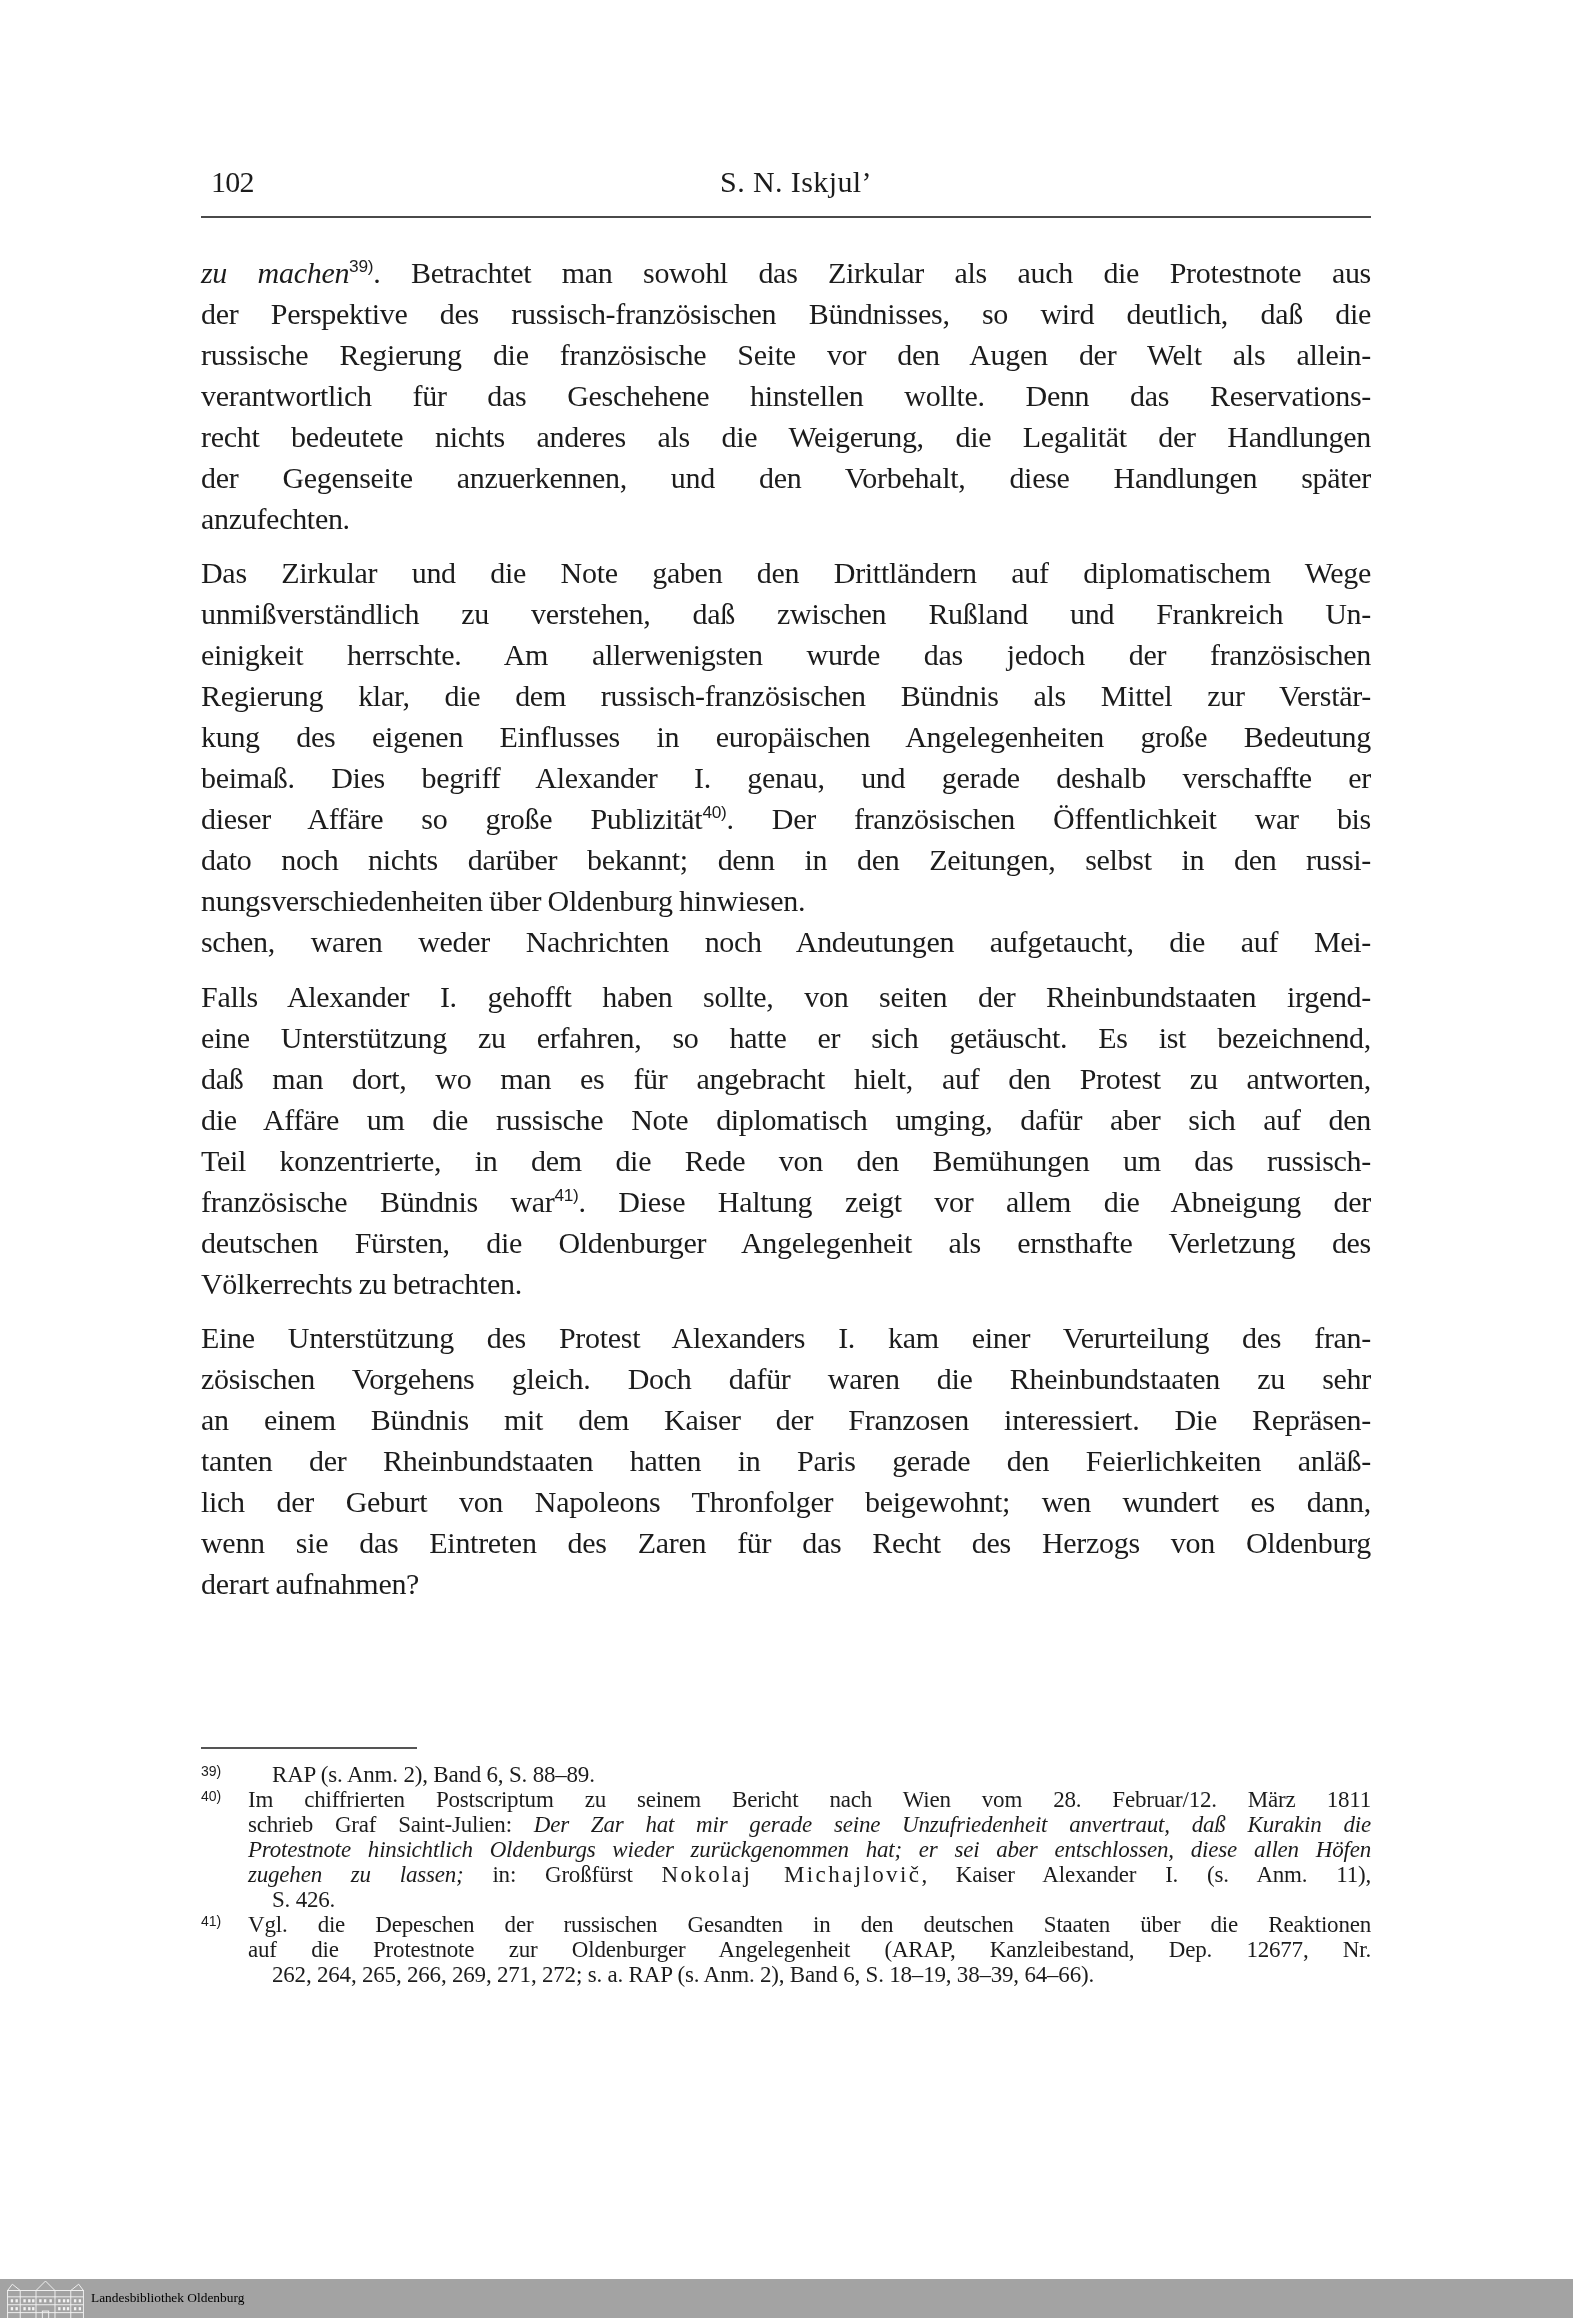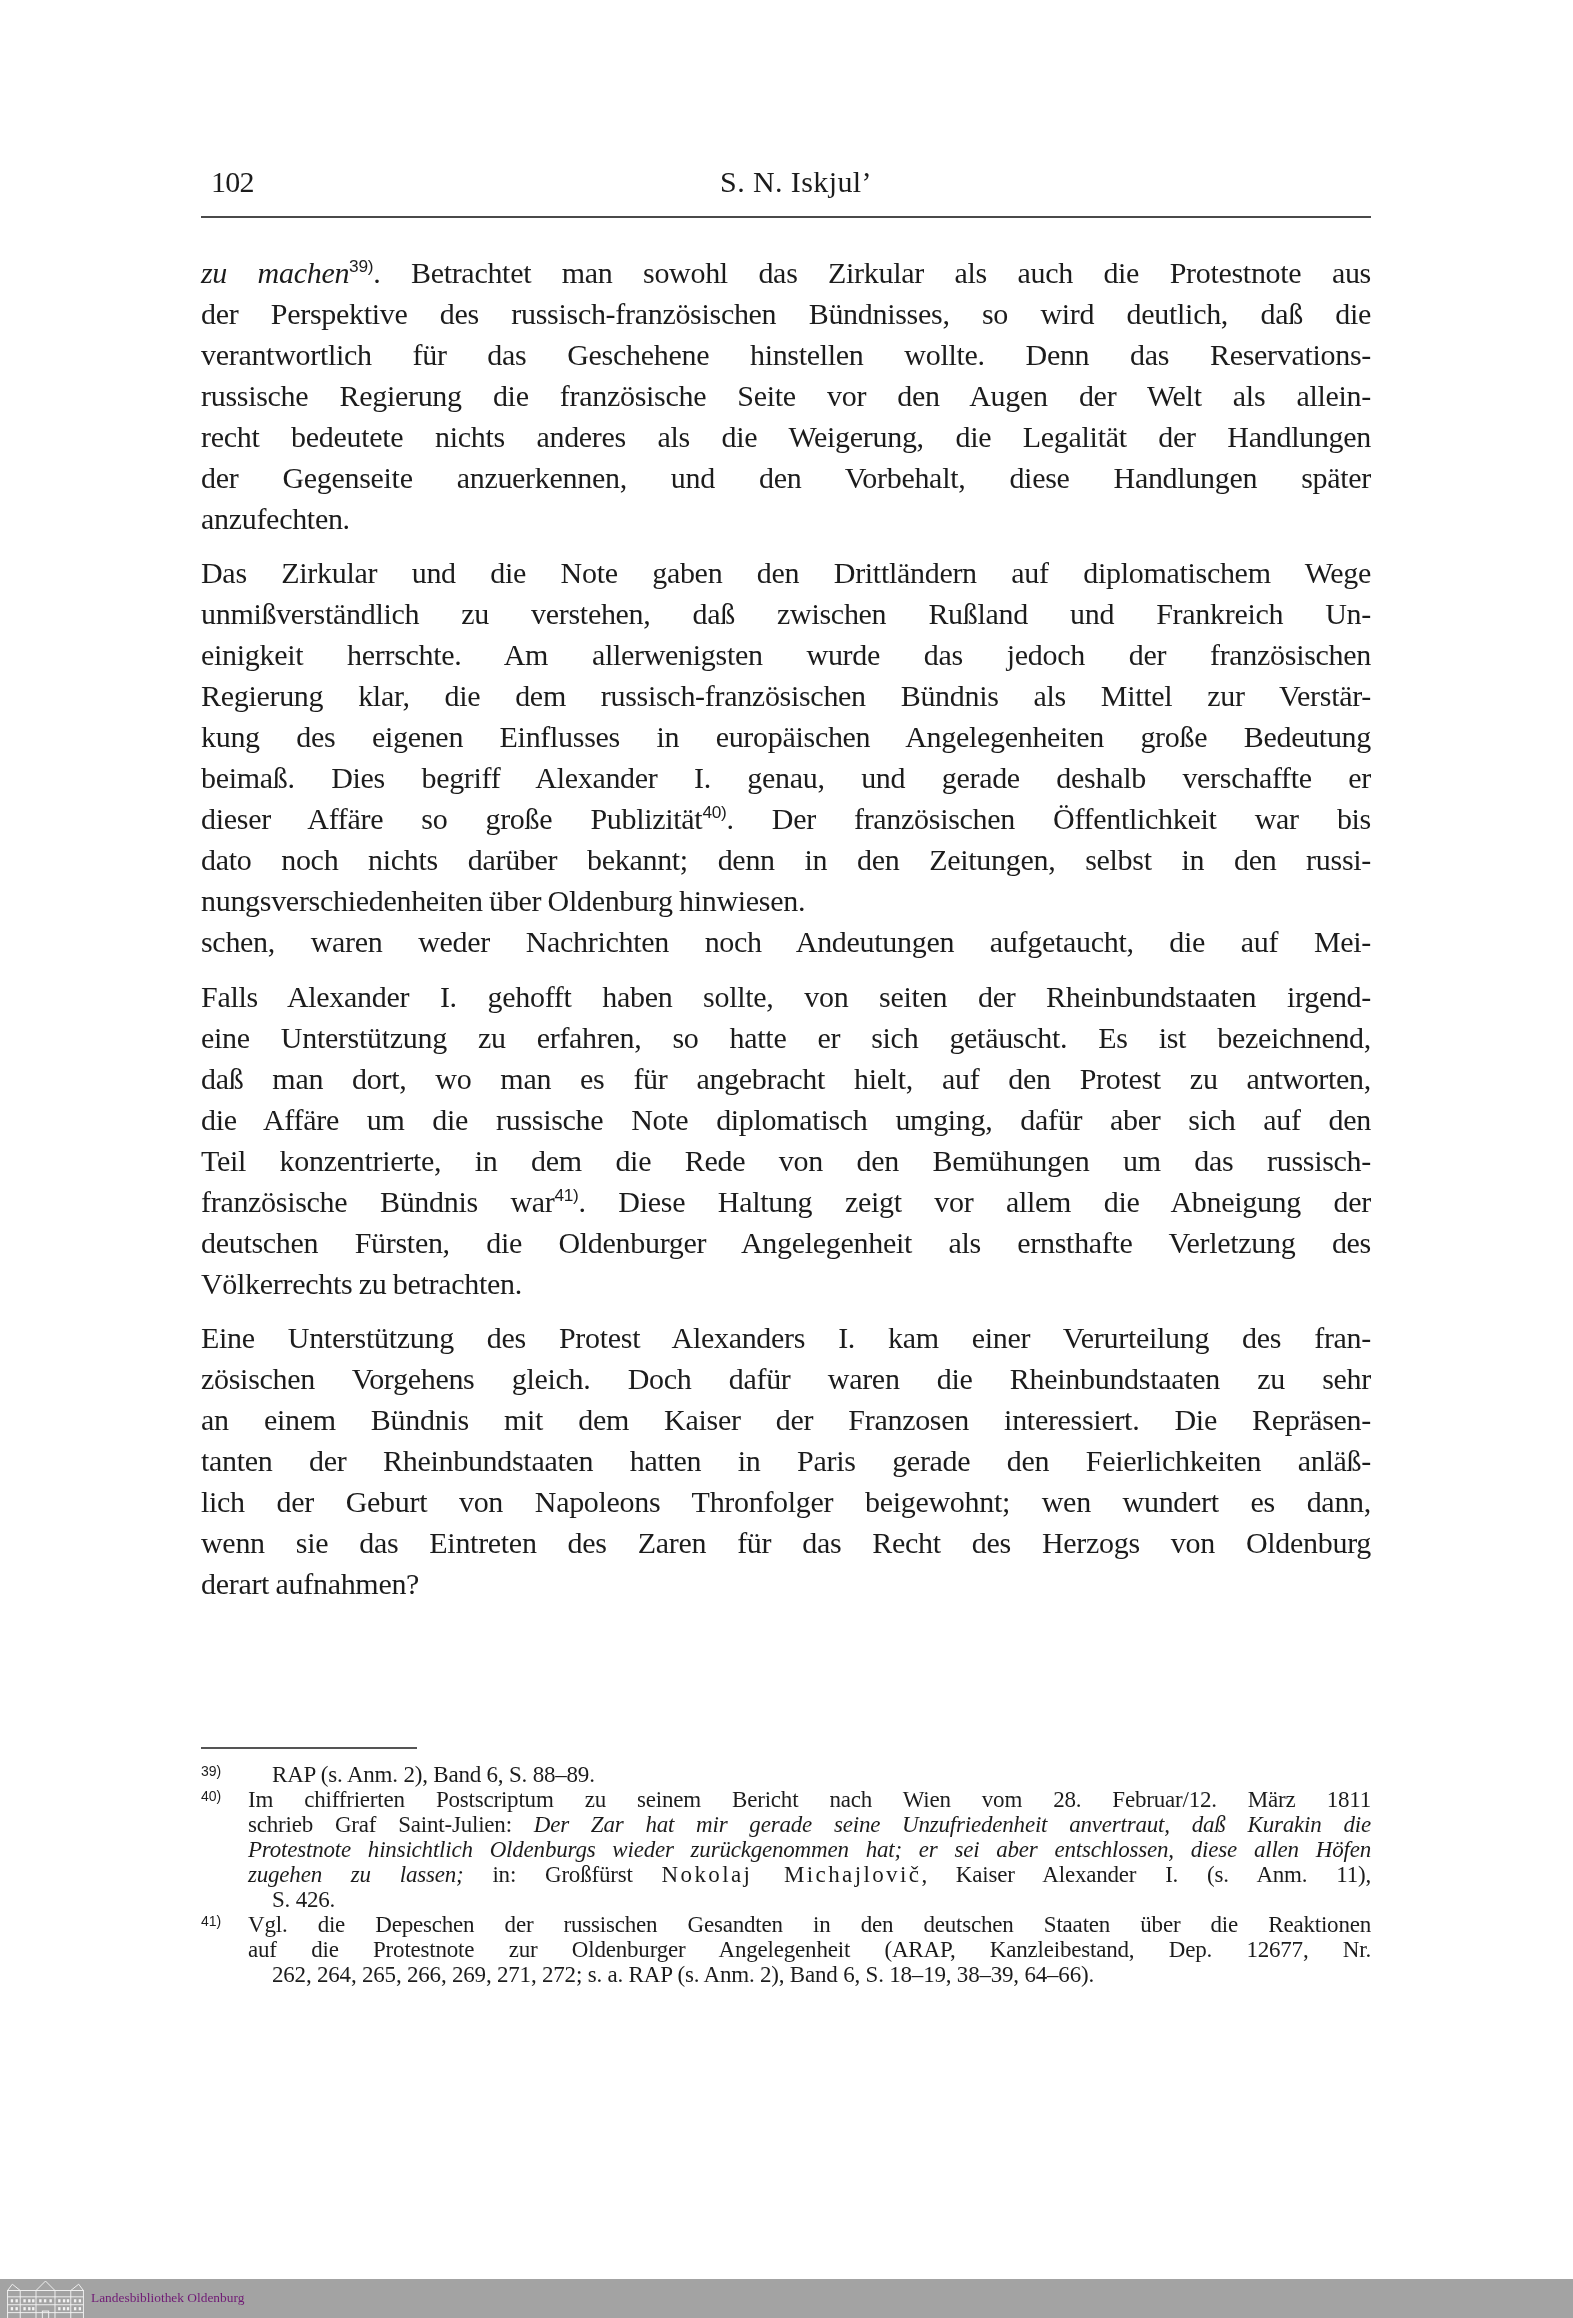--- a/index.html
+++ b/index.html
@@ -28,38 +28,38 @@
   .footnotes { position: absolute; left: 201px; top: 1762px; width: 1170px; font-size: 23px; }
   .fn { position: relative; padding-left: 47px; }
   .fn-line { display: block; height: 25px; line-height: 25px; white-space: nowrap; text-align: justify; text-align-last: justify; letter-spacing: -0.2px; }
   .fn-line.last { text-align-last: left; margin-left: 24px; }
   .fn-marker { position: absolute; left: 0; top: 0; line-height: 25px; }
   .fn-marker sup { font-size: 14px; vertical-align: 6.3px; }
   .spaced { letter-spacing: 2.4px; }
 
   .footer-bar { position: absolute; left: 0; top: 2279px; width: 1574px; height: 39px; background: #a3a3a3; }
   .footer-logo { position: absolute; left: 5.5px; top: 1.6px; width: 79px; height: 38px; }
-  .footer-label { position: absolute; left: 91px; top: 11px; font-size: 13.4px; color: #701a75; font-family: "Liberation Serif", serif; }
+  .footer-label { position: absolute; left: 91px; top: 11px; font-size: 13.4px; color: #000000; font-family: "Liberation Serif", serif; }
 </style>
 </head>
 <body>
 
 <div class="page-header">
   <span class="page-number">102</span>
   <span class="running-head">S. N. Iskjul’</span>
 </div>
 <div class="header-rule"></div>
 
 <div class="body-text">
 
   <div>
     <span class="line"><em>zu machen</em><sup>39)</sup><span>. Betrachtet man sowohl das Zirkular als auch die Protestnote aus</span></span>
     <span class="line">der Perspektive des russisch-französischen Bündnisses, so wird deutlich, daß die</span>
+    <span class="line">russische Regierung die französische Seite  vor den Augen der Welt als allein-</span>
     <span class="line">verantwortlich für das Geschehene hinstellen wollte. Denn das Reservations-</span>
-    <span class="line">russische Regierung die französische Seite  vor den Augen der Welt als allein-</span>
     <span class="line">recht bedeutete nichts anderes als die Weigerung, die Legalität der Handlungen</span>
     <span class="line">der Gegenseite anzuerkennen, und den Vorbehalt, diese Handlungen später</span>
     <span class="line last">anzufechten.</span>
   </div>
   <span class="para-gap"></span>
 
   <div>
     <span class="line">Das Zirkular und die Note gaben den Drittländern auf diplomatischem Wege</span>
     <span class="line">unmißverständlich zu verstehen, daß zwischen Rußland und Frankreich Un-</span>
     <span class="line">einigkeit herrschte. Am allerwenigsten wurde das jedoch der französischen</span>

